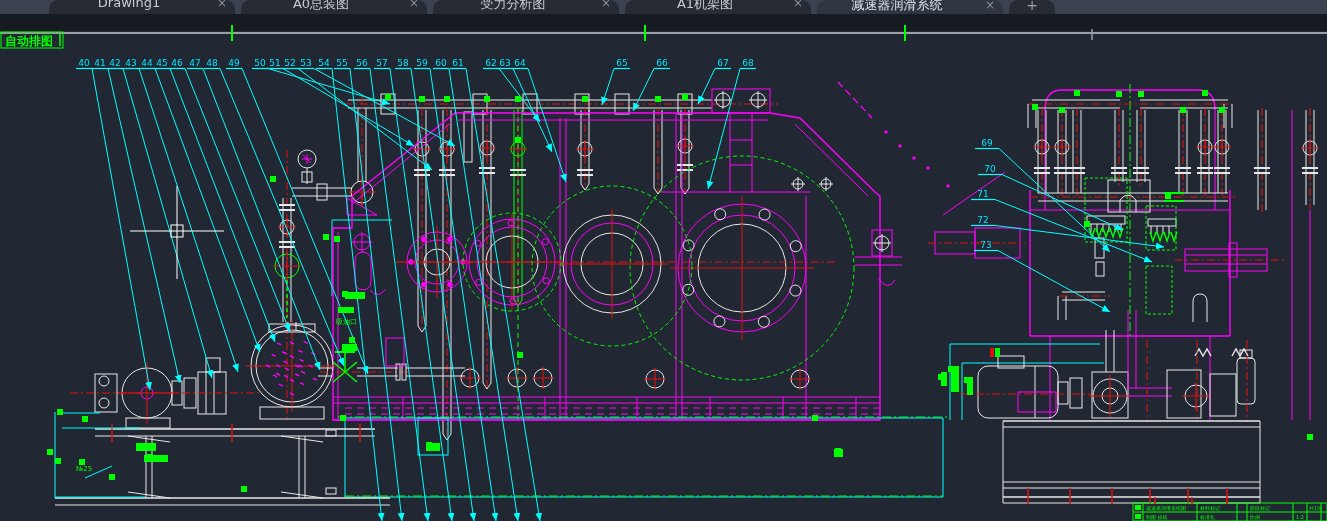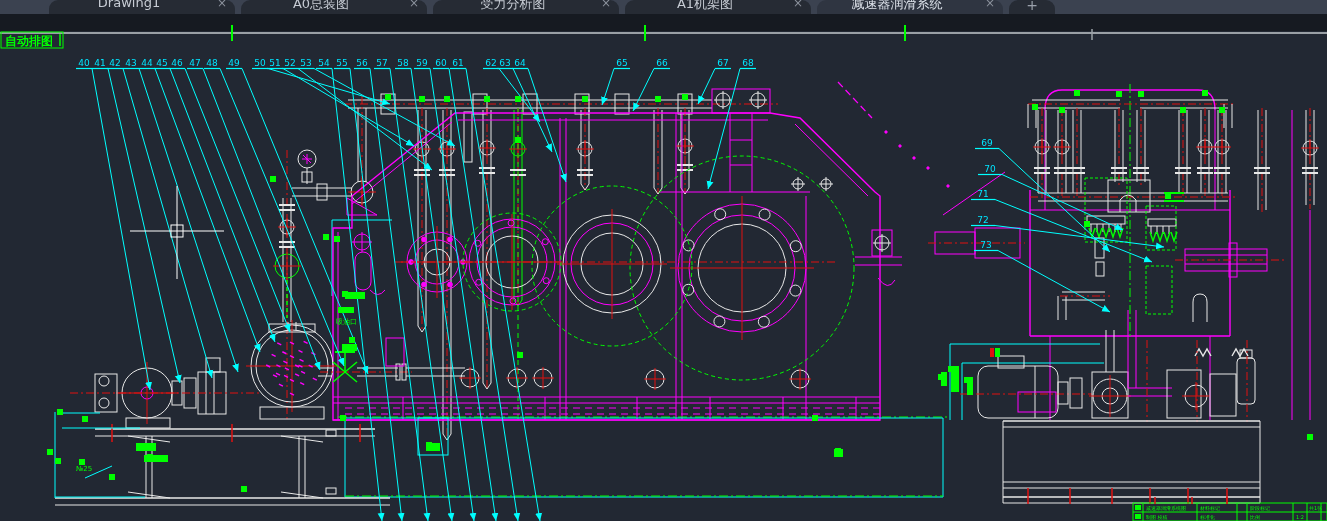--- a/index.html
+++ b/index.html
@@ -3,21 +3,21 @@
 <meta charset="utf-8">
 <style>
   html,body{margin:0;padding:0;background:#000;}
   .screen{position:relative;width:1327px;height:521px;background:#222833;overflow:hidden;
           font-family:"DejaVu Sans","Liberation Sans",sans-serif;}
   
   .tabbar{position:absolute;top:0;left:0;width:1327px;height:14px;background:#3b4250;
           display:flex;align-items:stretch;padding-left:49px;box-sizing:border-box;z-index:5;overflow:hidden;}
   .tab{width:186px;margin-right:6px;background:#262b34;border-radius:9px 9px 0 0;
        display:flex;align-items:flex-start;color:#c7ccd4;font-size:13px;overflow:hidden;flex:none;}
-  .tab.active{background:#2f3541;color:#dde2ea;}
+  .tab.active{background:#2f3541;color:#dde2ea;align-items:center;}
   .tab-label{flex:1;text-align:center;margin-top:-5px;white-space:nowrap;overflow:hidden;}
   .tab-close{width:26px;text-align:center;margin-top:-4px;color:#8b919c;font-size:12px;}
   .tab-new{width:46px;background:#262b34;border-radius:9px 9px 0 0;color:#9aa0ab;
            text-align:center;font-size:14px;margin-top:0;line-height:10px;flex:none;}
   .gapstrip{position:absolute;top:14px;left:0;width:1327px;height:17px;background:#161a21;z-index:2;}
   svg.cad{position:absolute;top:0;left:0;z-index:3;}
 </style>
 </head>
 <body>
 

